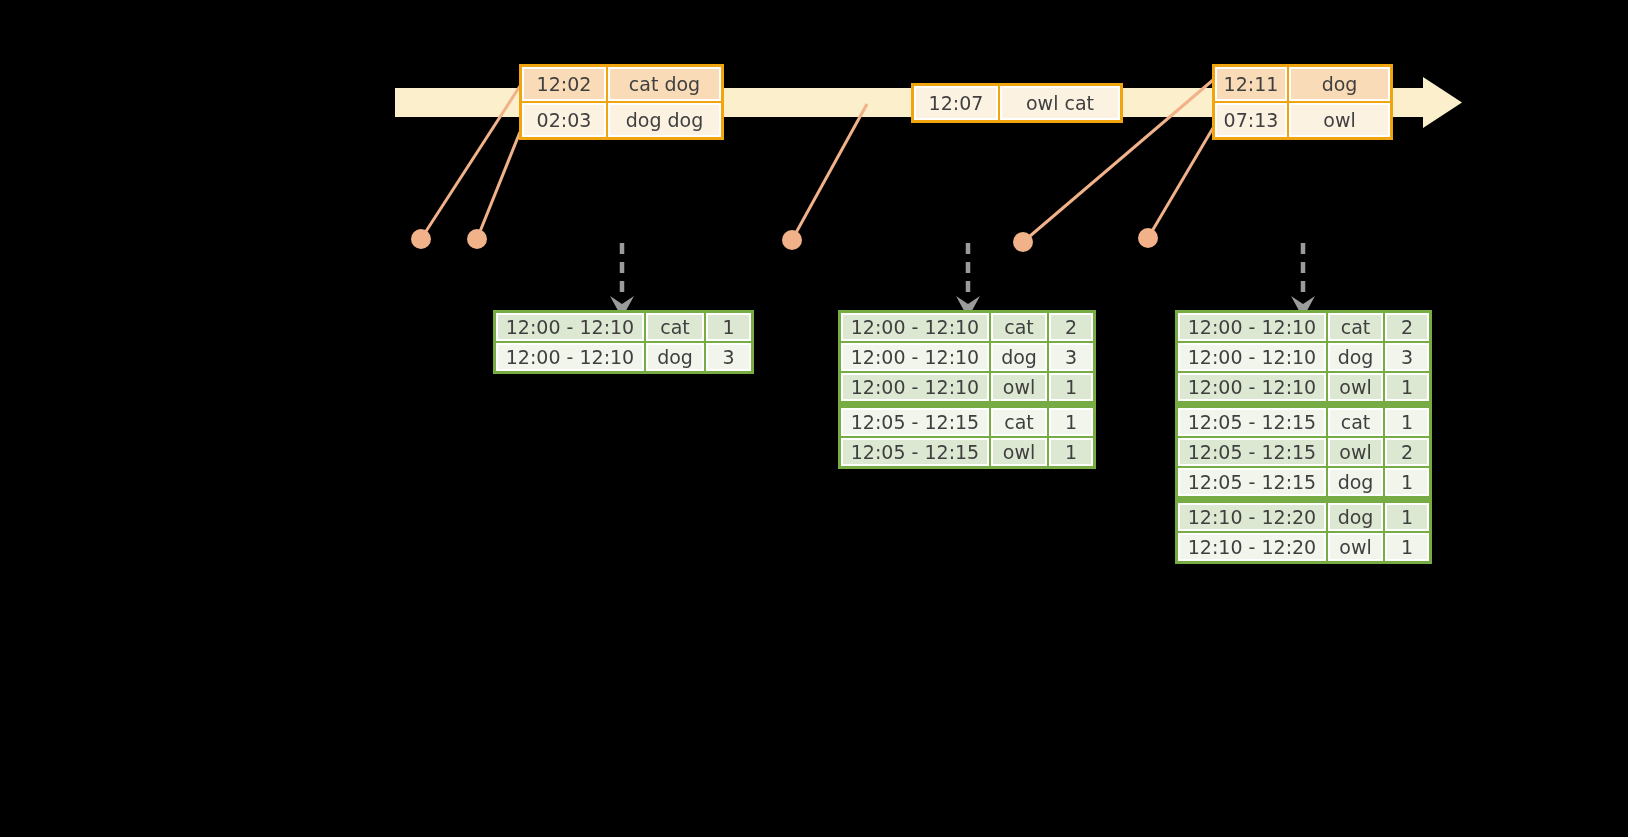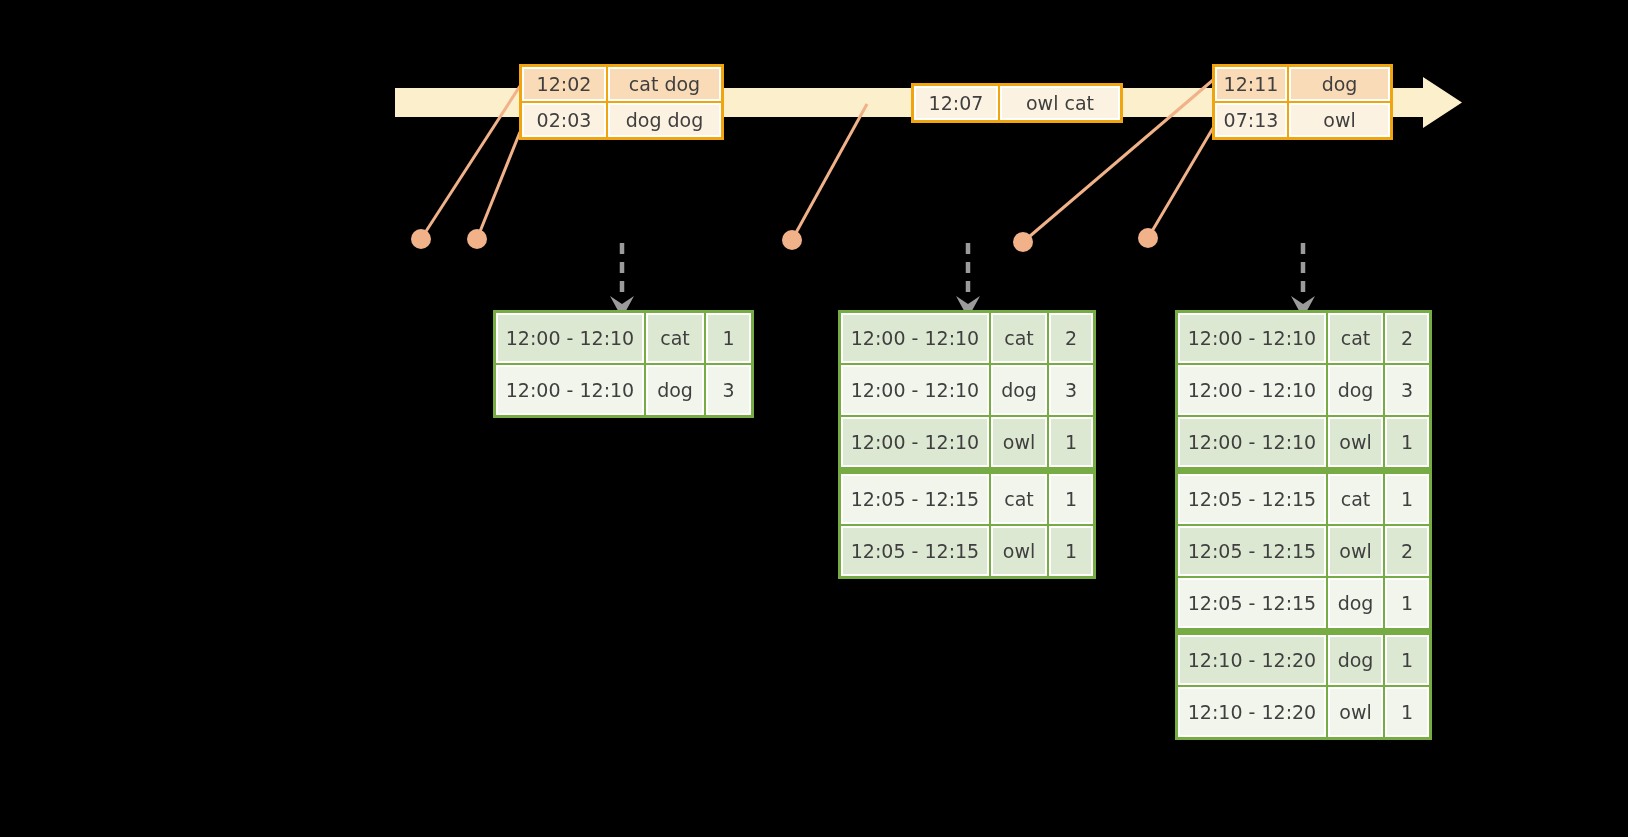--- a/index.html
+++ b/index.html
@@ -32,21 +32,21 @@
   .etable .trow.even .cell{background:var(--peach-light);}
   .e1{left:519px;top:64px;}  .e1 .c-time{width:84px;} .e1 .c-words{width:113px;}
   .e2{left:866px;top:83px;margin-left:45px;}  .e2 .c-time{width:84px;} .e2 .c-words{width:120px;}
   .e3{left:1212px;top:64px;} .e3 .c-time{width:72px;} .e3 .c-words{width:101px;}
 
   
   .gtable{position:absolute;display:flex;flex-direction:column;gap:2px;
     background:var(--green);border:3px solid var(--green);}
   .gtable .trow{display:flex;gap:2px;}
   .gtable .cell{display:flex;align-items:center;justify-content:center;
-    height:50px;font-size:19px;box-shadow:inset 0 0 0 2px #fff;color:var(--txt);}
+    height:28px;font-size:19px;box-shadow:inset 0 0 0 2px #fff;color:var(--txt);}
   .gtable .trow.odd  .cell{background:var(--green-dark);}
   .gtable .trow.even .cell{background:var(--green-light);}
   .gtable .sep{height:3px;}
   .g1{left:493px;top:310px;}  .g1 .c-window{width:148px;} .g1 .c-word{width:58px;} .g1 .c-count{width:45px;}
   .g2{left:838px;top:310px;}  .g2 .c-window{width:148px;} .g2 .c-word{width:56px;} .g2 .c-count{width:44px;}
   .g3{left:1175px;top:310px;} .g3 .c-window{width:148px;} .g3 .c-word{width:55px;} .g3 .c-count{width:44px;}
 </style>
 </head>
 <body>
 

